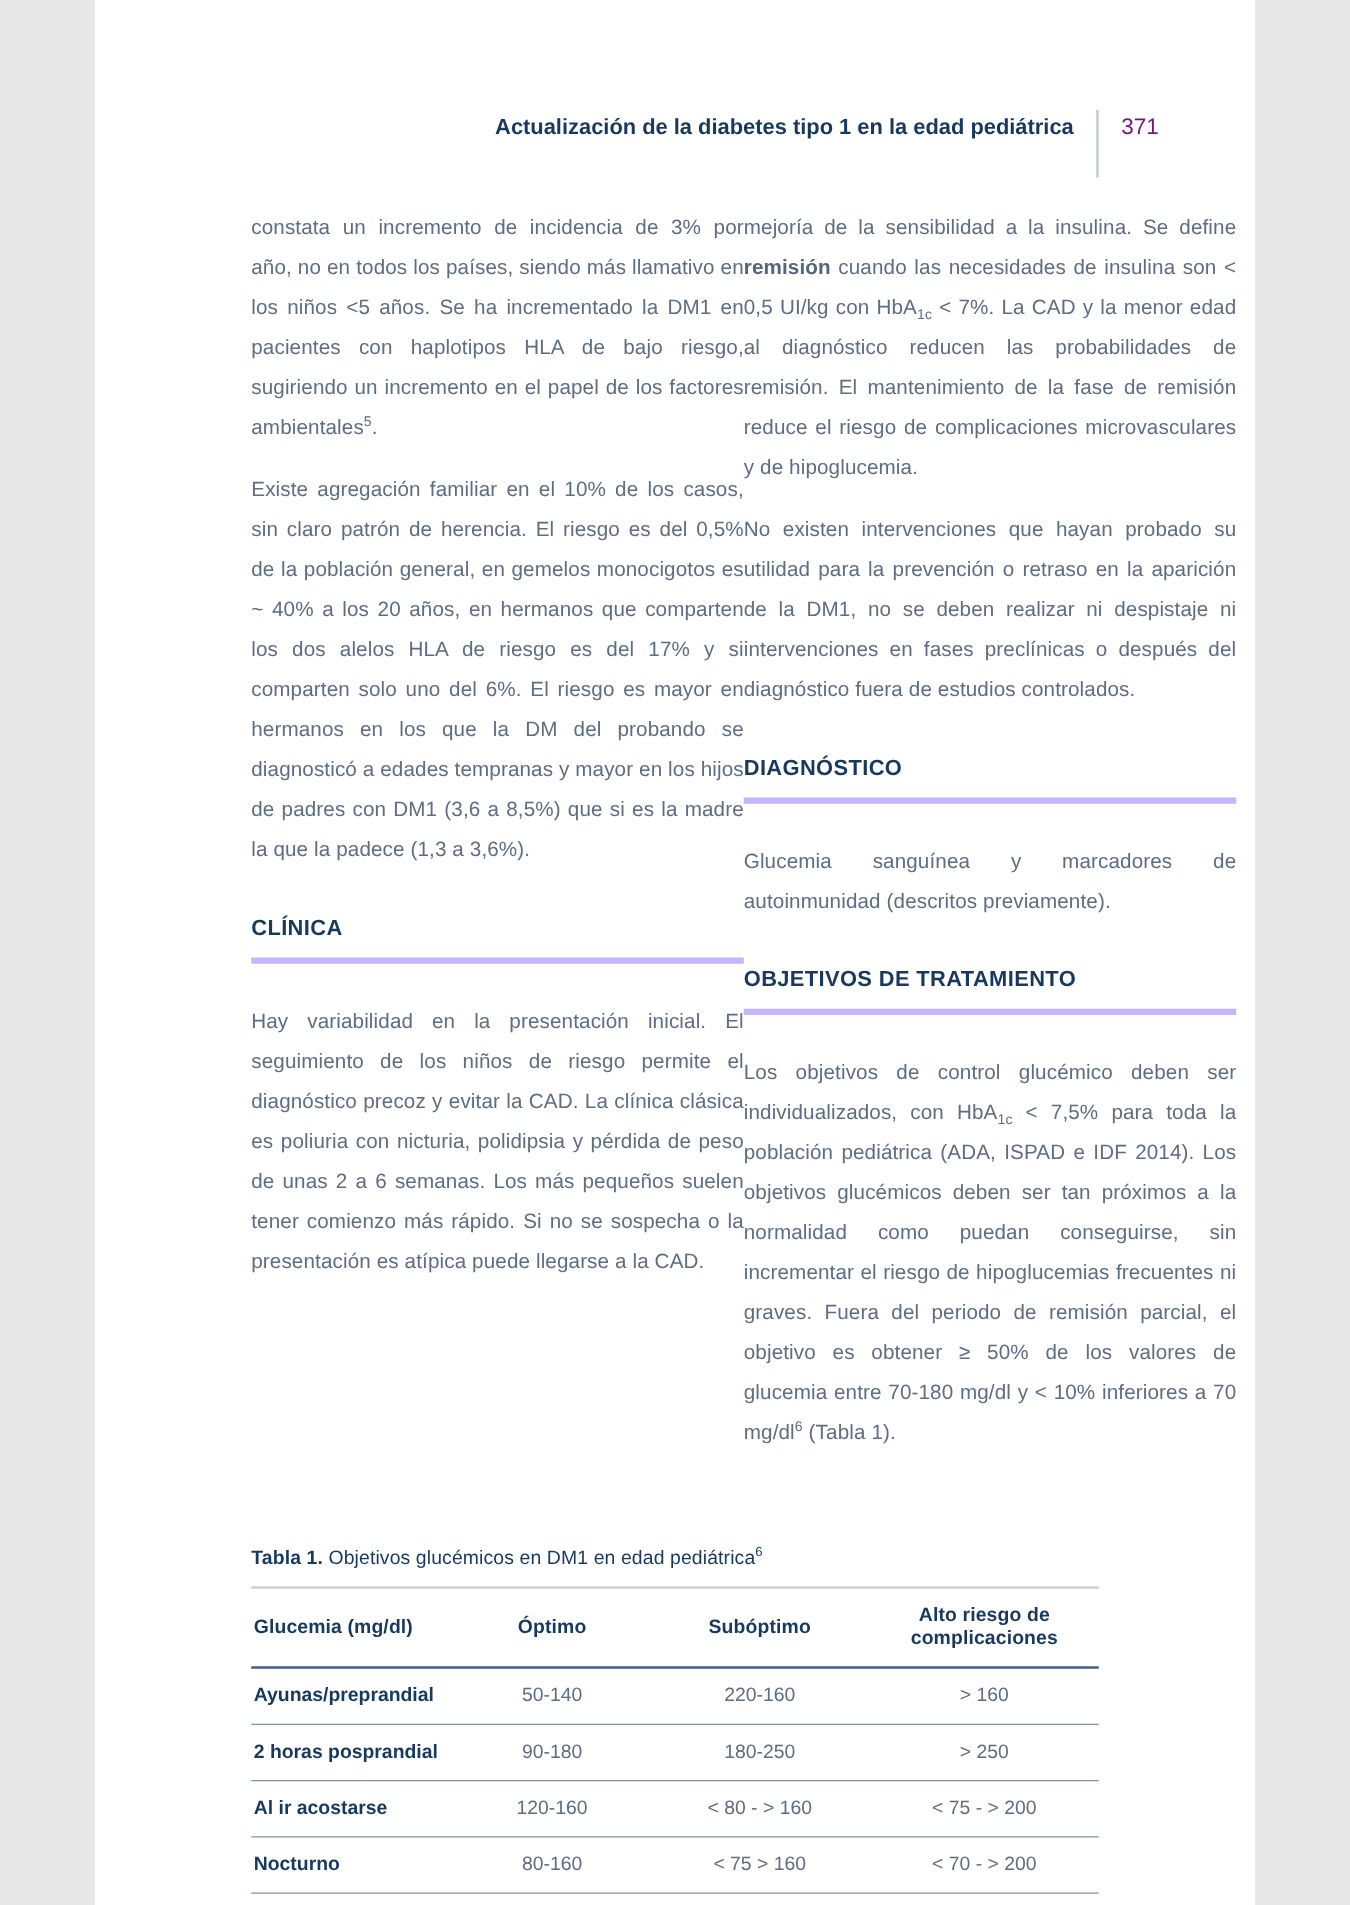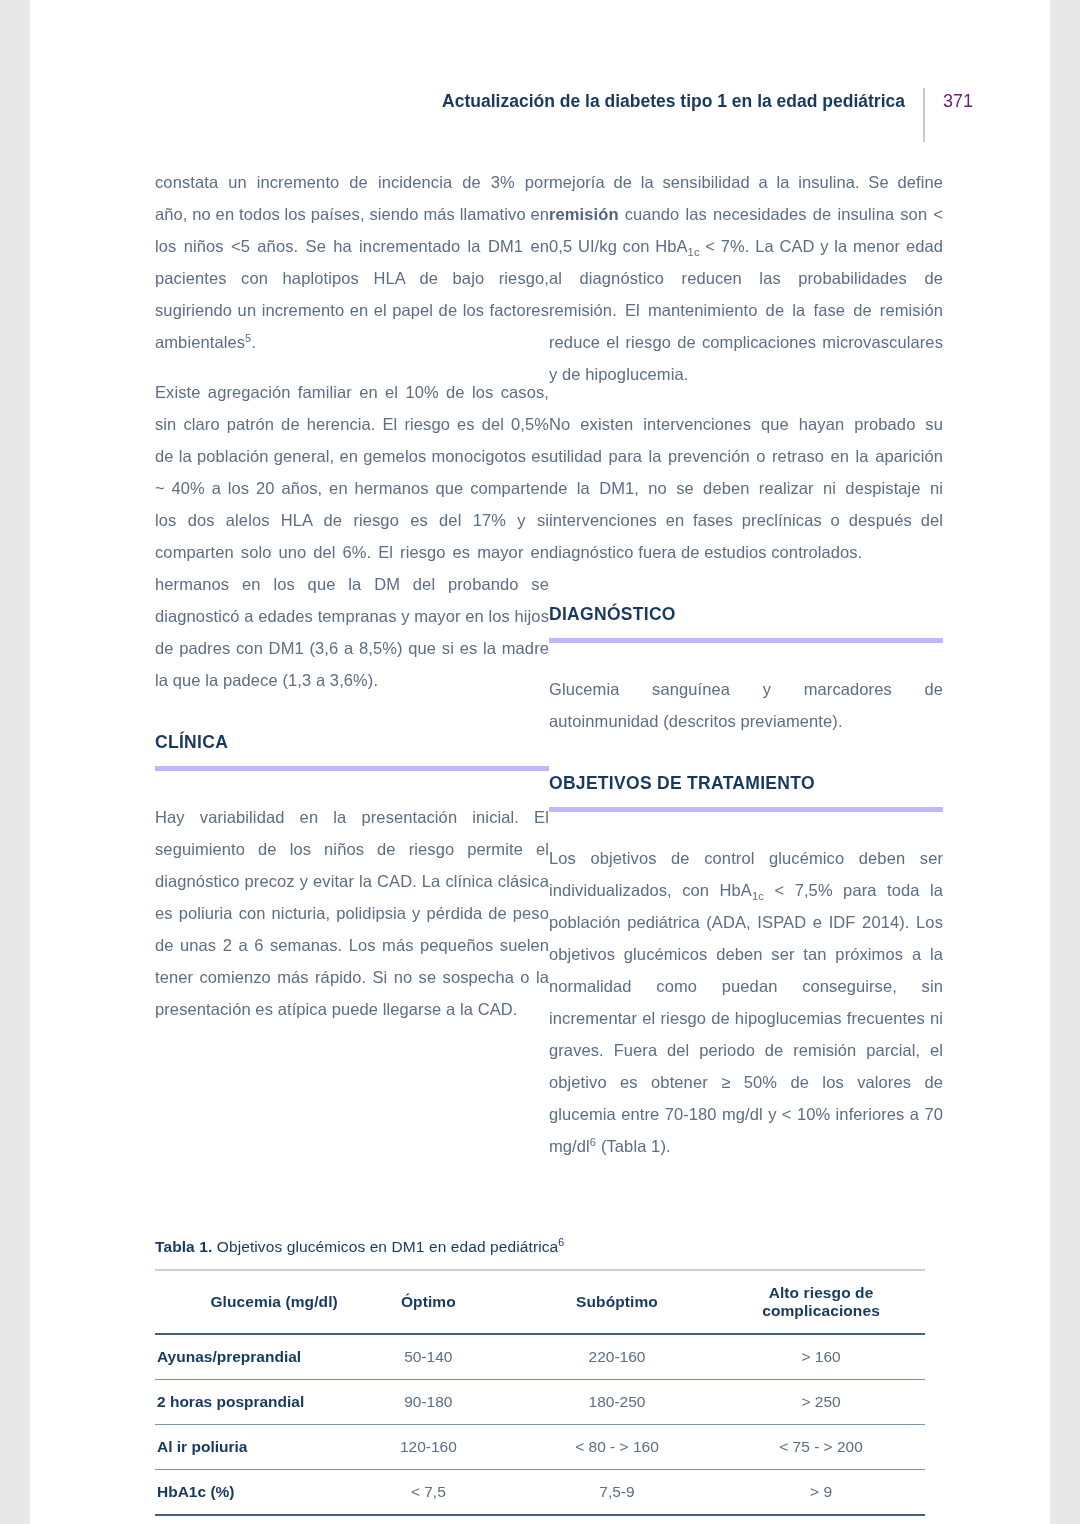--- a/index.html
+++ b/index.html
@@ -1,21 +1,21 @@
 <!DOCTYPE html>
 <html><head>
 <meta charset="utf-8">
 <style>
   * { margin: 0; padding: 0; box-sizing: border-box; }
   html, body { background: #e8e8e8; }
   body { font-family: "Liberation Sans", sans-serif; }
 
   .page {
     position: relative;
-    width: 1020px;
+    width: 928px;
     height: 1524px;
     margin: 0 auto;
     background: #ffffff;
     overflow: hidden;
     color: #5d6d82;
   }
 
   
   .running-head {
     display: flex;
@@ -105,21 +105,21 @@
     border-bottom: 2px solid #41607f;
   }
   table.glycemic th {
     font-size: 15.5px;
     font-weight: bold;
     color: #17395f;
     text-align: center;
     padding: 13px 2px;
     letter-spacing: 0.1px;
   }
-  table.glycemic th:first-child { text-align: right; }
+  table.glycemic th:first-child { text-align: left; }
 
   table.glycemic tbody tr { border-bottom: 1.5px solid #7e91a5; }
   table.glycemic tbody tr:last-child { border-bottom: 2px solid #41607f; }
   table.glycemic td {
     font-size: 15.5px;
     color: #5d6d82;
     text-align: center;
     padding: 13px 2px;
   }
   table.glycemic td.rowlabel {
@@ -184,24 +184,30 @@
             <td>220-160</td>
             <td>&gt; 160</td>
           </tr>
           <tr>
             <td class="rowlabel">2 horas posprandial</td>
             <td>90-180</td>
             <td>180-250</td>
             <td>&gt; 250</td>
           </tr>
           <tr>
-            <td class="rowlabel">Al ir poliuria</td>
+            <td class="rowlabel">Al ir acostarse</td>
             <td>120-160</td>
             <td>&lt; 80 - &gt; 160</td>
             <td>&lt; 75 - &gt; 200</td>
+          </tr>
+          <tr>
+            <td class="rowlabel">Nocturno</td>
+            <td>80-160</td>
+            <td>&lt; 75 &gt; 160</td>
+            <td>&lt; 70 - &gt; 200</td>
           </tr>
           <tr>
             <td class="rowlabel">HbA1c (%)</td>
             <td>&lt; 7,5</td>
             <td>7,5-9</td>
             <td>&gt; 9</td>
           </tr>
         </tbody>
     </table>
 

